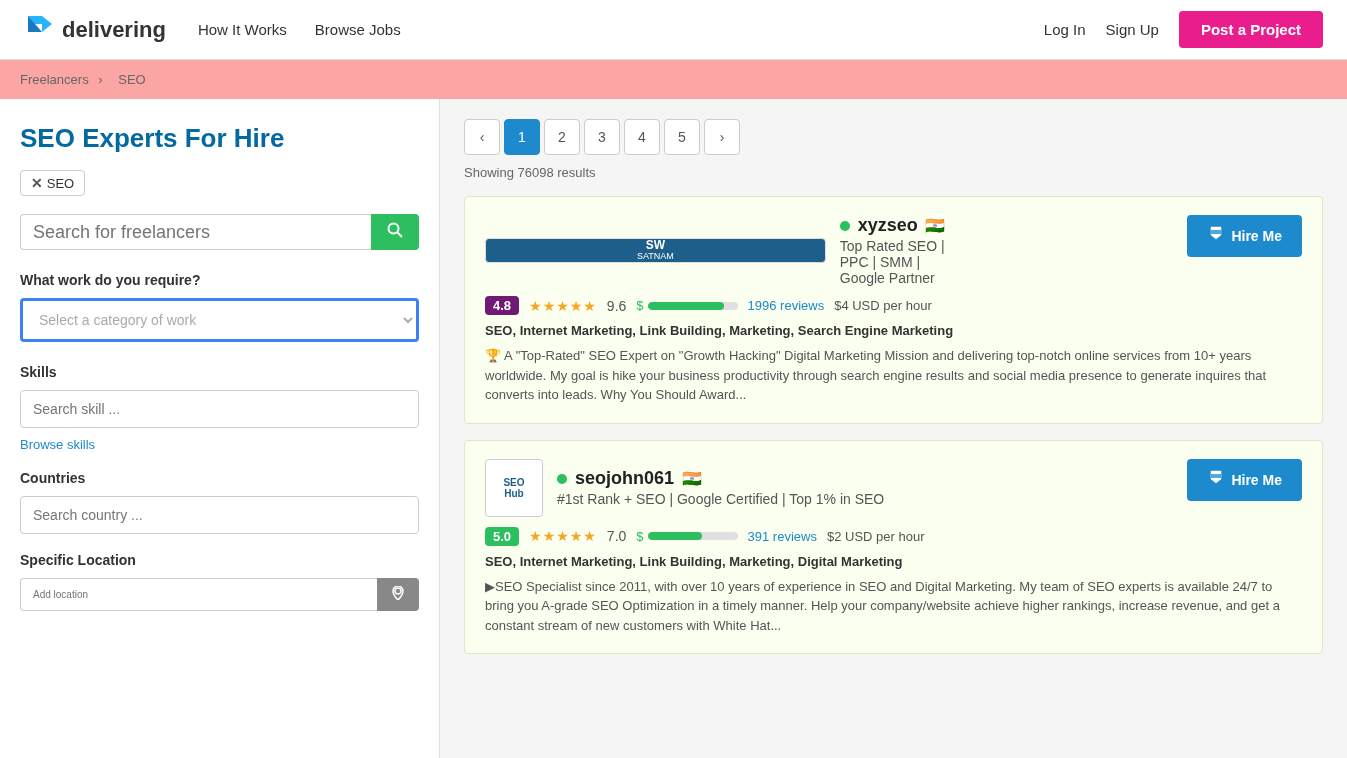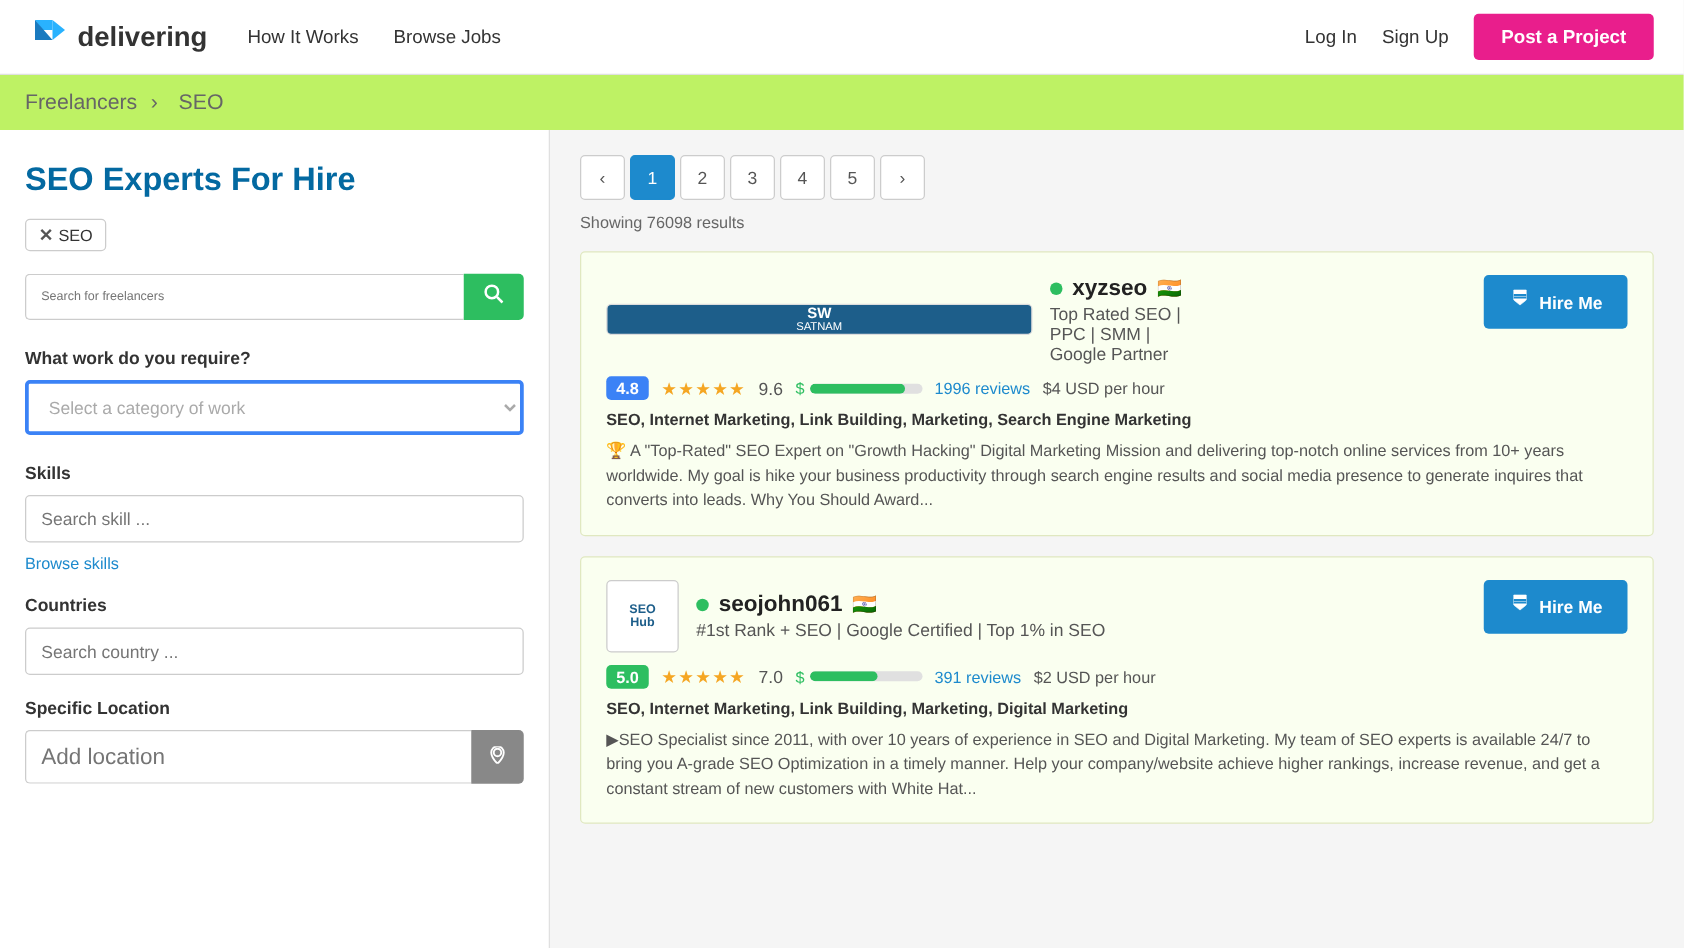--- a/index.html
+++ b/index.html
@@ -31,22 +31,22 @@
       padding: 10px 22px;
       border-radius: 4px;
       font-size: 15px;
       font-weight: bold;
       cursor: pointer;
     }
 
     
     .breadcrumb {
       padding: 12px 20px;
-      background: #bef264;
-      font-size: 17px;
+      background: #fca5a5;
+      font-size: 13px;
       color: #666;
     }
     .breadcrumb a { color: #666; text-decoration: none; }
     .breadcrumb span { margin: 0 6px; }
 
     
     .page-layout {
       display: flex;
       gap: 0;
       min-height: calc(100vh - 90px);
@@ -66,21 +66,21 @@
     .filter-tag {
       display: flex; align-items: center; gap: 4px;
       border: 1px solid #ccc; border-radius: 4px; padding: 4px 10px;
       font-size: 13px; background: #fff;
     }
     .filter-tag-remove { cursor: pointer; color: #555; font-weight: bold; font-size: 14px; }
 
     .search-input-wrap { display: flex; gap: 0; margin-bottom: 22px; }
     .search-input {
       flex: 1; border: 1px solid #ccc; border-right: none; border-radius: 4px 0 0 4px;
-      padding: 6px 12px; font-size: 10px; outline: none; color: #4c1d95;
+      padding: 6px 12px; font-size: 18px; outline: none; color: #4c1d95;
     }
     .search-btn {
       background: #2dbe60; border: none; border-radius: 0 4px 4px 0;
       padding: 8px 16px; cursor: pointer; color: #fff; font-size: 16px;
     }
 
     .section-label { font-size: 14px; font-weight: bold; color: #333; margin-bottom: 10px; }
     .category-select {
       width: 100%; border: 3px solid #3b82f6; border-radius: 4px;
       padding: 10px 12px; font-size: 14px; color: #aaa; background: #fff;
@@ -97,21 +97,21 @@
     .countries-label { font-size: 14px; font-weight: bold; color: #333; margin: 18px 0 10px; }
     .country-input {
       width: 100%; border: 1px solid #ccc; border-radius: 4px;
       padding: 10px 12px; font-size: 14px; color: #aaa; outline: none;
     }
 
     .location-label { font-size: 14px; font-weight: bold; color: #333; margin: 18px 0 10px; }
     .location-wrap { display: flex; }
     .location-input {
       flex: 1; border: 1px solid #ccc; border-right: none; border-radius: 4px 0 0 4px;
-      padding: 10px 12px; font-size: 18px; color: #1d4ed8; outline: none;
+      padding: 10px 12px; font-size: 10px; color: #1d4ed8; outline: none;
     }
     .location-btn {
       background: #888; border: none; border-radius: 0 4px 4px 0;
       padding: 8px 14px; cursor: pointer; color: #fff;
     }
 
     
     .main-content {
       flex: 1;
       padding: 20px 24px;
@@ -163,21 +163,21 @@
 
     .hire-me-btn {
       background: #1d8acd; color: #fff; border: none; border-radius: 4px;
       padding: 10px 20px; font-size: 14px; font-weight: bold; cursor: pointer;
       display: flex; align-items: center; gap: 6px; white-space: nowrap;
     }
     .hire-me-icon { font-size: 16px; }
 
     .rating-row { display: flex; align-items: center; gap: 10px; margin-bottom: 8px; flex-wrap: wrap; }
     .rating-badge {
-      background: #3b82f6; color: #fff; font-weight: bold; font-size: 13px;
+      background: #701a75; color: #fff; font-weight: bold; font-size: 13px;
       border-radius: 4px; padding: 2px 8px;
     }
     .rating-badge-green { background: #2dbe60; }
     .stars { color: #f5a623; font-size: 14px; letter-spacing: 1px; }
     .rating-score { font-size: 14px; color: #555; }
     .earnings-bar { display: flex; align-items: center; gap: 4px; }
     .earnings-icon { color: #2dbe60; font-size: 13px; }
     .bar-bg { width: 90px; height: 8px; background: #e0e0e0; border-radius: 4px; overflow: hidden; }
     .bar-fill { height: 100%; background: #2dbe60; border-radius: 4px; }
     .reviews-link { color: #1d8acd; text-decoration: none; font-size: 13px; }

